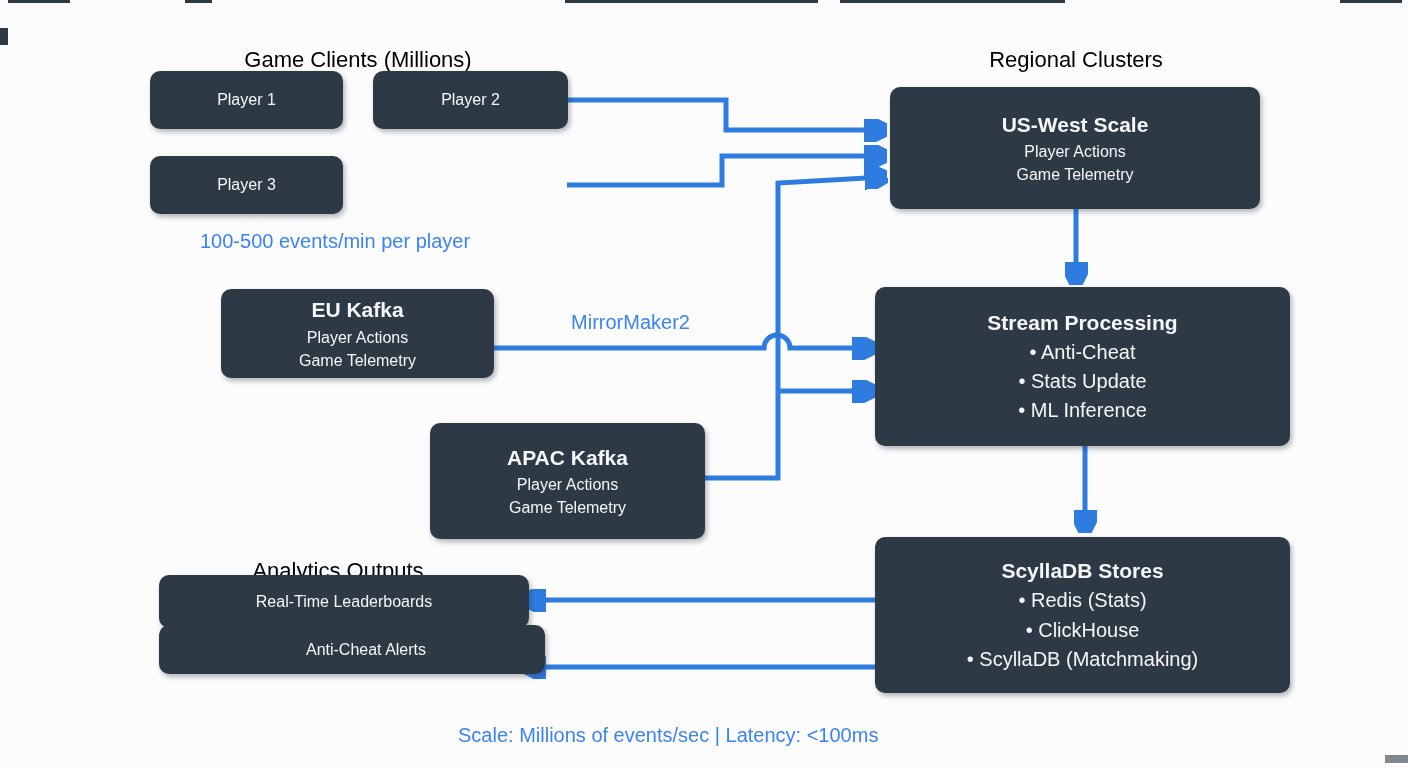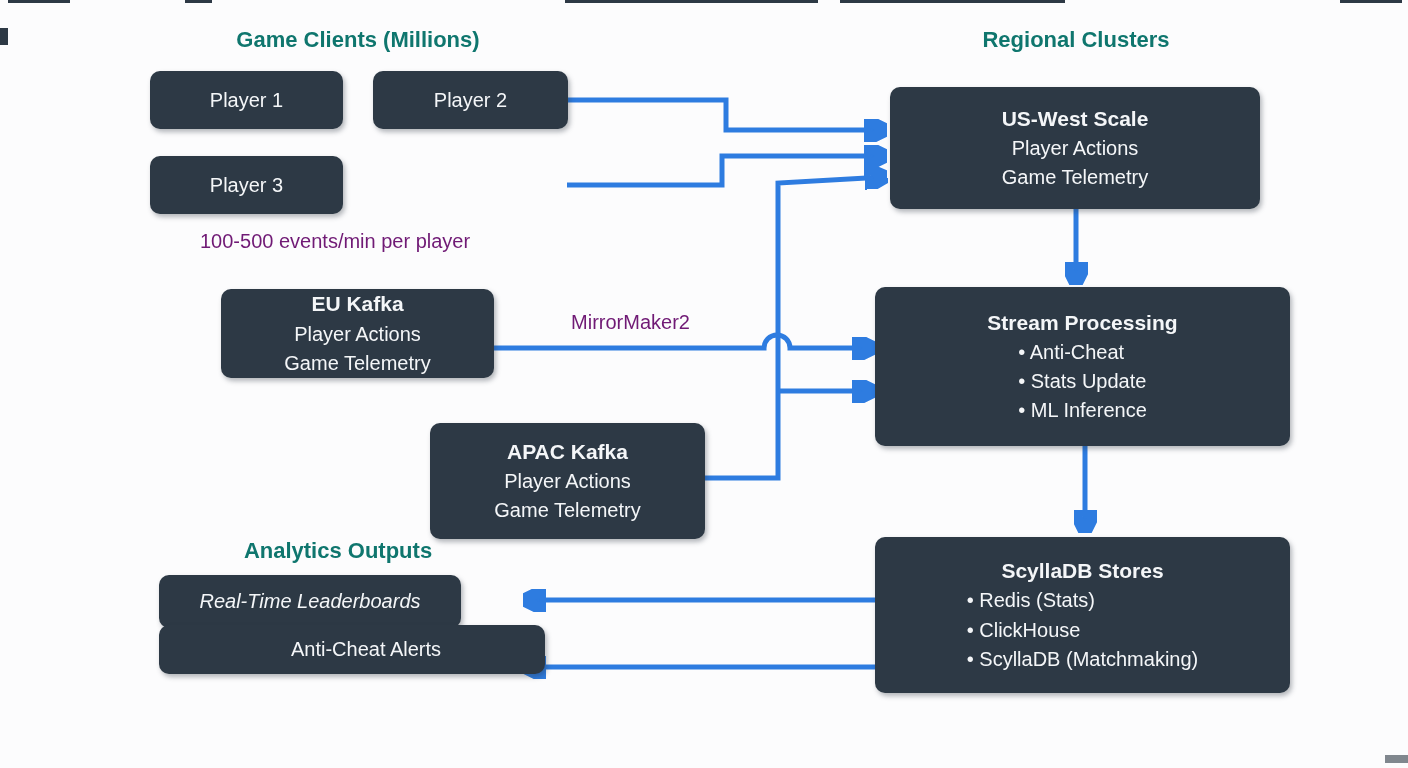--- a/index.html
+++ b/index.html
@@ -7,39 +7,39 @@
     position:relative;
     width:1408px;height:768px;
     background:#fcfcfd;
     font-family:"Liberation Sans", sans-serif;
     overflow:hidden;
   }
   .arrows{position:absolute;left:0;top:0;width:1408px;height:768px;}
   .arrows path{fill:none;stroke:#2e7ce0;stroke-width:5;}
   .heading{
     position:absolute;
-    font-size:22px;font-weight:700;color:#0f766e;
-    text-align:center;white-space:nowrap;
+    font-size:22px;font-weight:400;color:#000000;
+    text-align:center;white-space:nowrap;margin-top:20px;
   }
   .node{
     position:absolute;
     background:#2d3945;color:#f4f6f8;
     border-radius:10px;
     box-shadow:2px 3px 5px rgba(40,50,60,.35);
     display:flex;flex-direction:column;
     align-items:center;justify-content:center;
     text-align:center;
   }
   .node .title{font-size:21px;font-weight:700;line-height:1.45;}
-  .node .line{font-size:20px;font-weight:400;line-height:1.45;}
-  .node .bullets{display:block;text-align:left;margin:0 auto;}
+  .node .line{font-size:16px;font-weight:400;line-height:1.45;}
+  .node .bullets{display:block;text-align:center;margin:0 auto;}
   .node .bullet{display:block;font-size:20px;font-weight:400;line-height:1.46;}
   .plain{font-size:20px;}
   .annotation{
-    position:absolute;font-size:20px;color:#701a75;
+    position:absolute;font-size:20px;color:#3b82f6;
     white-space:nowrap;text-align:center;
   }
   .artifact{position:absolute;background:#2d3945;}
 </style>
 </head>
 <body>
 
 <div class="canvas">
 
   <svg class="arrows" viewBox="0 0 1408 768">
@@ -106,27 +106,28 @@
 
   <div class="node" style="left:875px;top:537px;width:415px;height:156px;">
     <span class="title">ScyllaDB Stores</span>
     <span class="bullets">
       <span class="bullet">• Redis (Stats)</span>
       <span class="bullet">• ClickHouse</span>
       <span class="bullet">• ScyllaDB (Matchmaking)</span>
     </span>
   </div>
 
-  <div class="node plain" style="left:159px;top:575px;width:302px;height:53px;font-style:italic;">
+  <div class="node plain" style="left:159px;top:575px;width:370px;height:53px;">
     <span class="line">Real-Time Leaderboards</span>
   </div>
   <div class="node plain" style="left:159px;top:625px;width:358px;height:49px;padding-left:28px;">
     <span class="line">Anti-Cheat Alerts</span>
   </div>
 
+  <div class="annotation" style="left:458px;top:724px;">Scale: Millions of events/sec | Latency: &lt;100ms</div>
 
   <div class="artifact" style="left:8px;top:0;width:62px;height:3px;"></div>
   <div class="artifact" style="left:185px;top:0;width:27px;height:3px;"></div>
   <div class="artifact" style="left:565px;top:0;width:253px;height:3px;"></div>
   <div class="artifact" style="left:840px;top:0;width:225px;height:3px;"></div>
   <div class="artifact" style="left:1340px;top:0;width:62px;height:3px;"></div>
   <div class="artifact" style="left:0;top:28px;width:8px;height:17px;"></div>
   <div class="artifact" style="left:1385px;top:755px;width:23px;height:8px;opacity:.6;"></div>
 
 </div>

